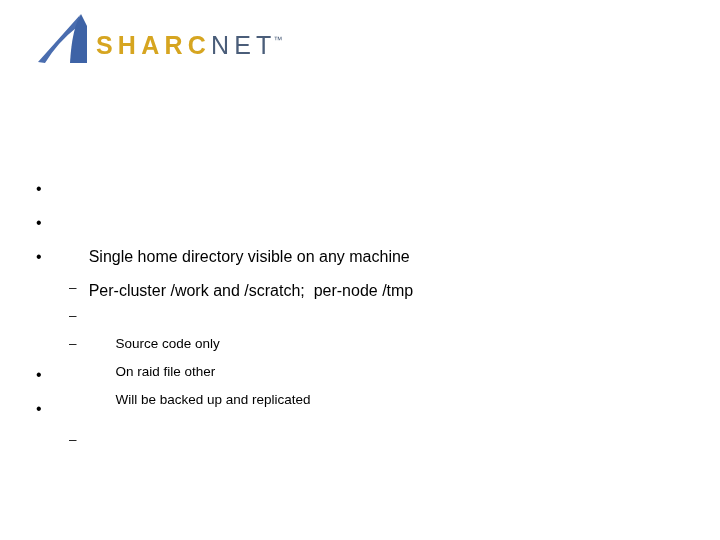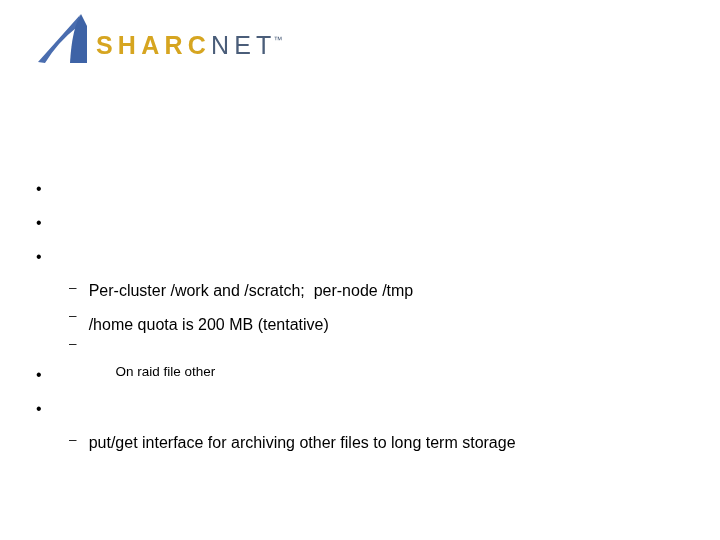--- a/index.html
+++ b/index.html
@@ -126,48 +126,49 @@
     </span>
     <span id="logo-word">
       <span class="word-sharc">SHARC</span><span class="word-net">NET</span><span class="word-tm">™</span>
     </span>
   </div>
 
   <div id="content">
 
     <div class="bullet-row lvl1">
       <span class="marker">•</span>
+      <span>Single home directory visible on any machine</span>
     </div>
 
     <div class="bullet-row lvl1">
       <span class="marker">•</span>
       <span>Per-cluster /work and /scratch;  per-node /tmp</span>
     </div>
 
     <div class="bullet-row lvl1">
       <span class="marker">•</span>
-      <span>/home quota is 200 MB (tentative)</span>
     </div>
 
     <div class="bullet-row lvl2">
       <span class="marker">–</span>
+      <span>Source code only</span>
     </div>
 
     <div class="bullet-row lvl2">
       <span class="marker">–</span>
       <span>On raid file other</span>
     </div>
 
     <div class="bullet-row lvl2">
       <span class="marker">–</span>
+      <span>Will be backed up and replicated</span>
     </div>
 
     <div class="bullet-row lvl1">
       <span class="marker">•</span>
-      <span>put/get interface for archiving other files to long term storage</span>
     </div>
 
     <div class="bullet-row lvl1">
       <span class="marker">•</span>
     </div>
 
     <div class="bullet-row lvl2">
       <span class="marker">–</span>
     </div>
 

